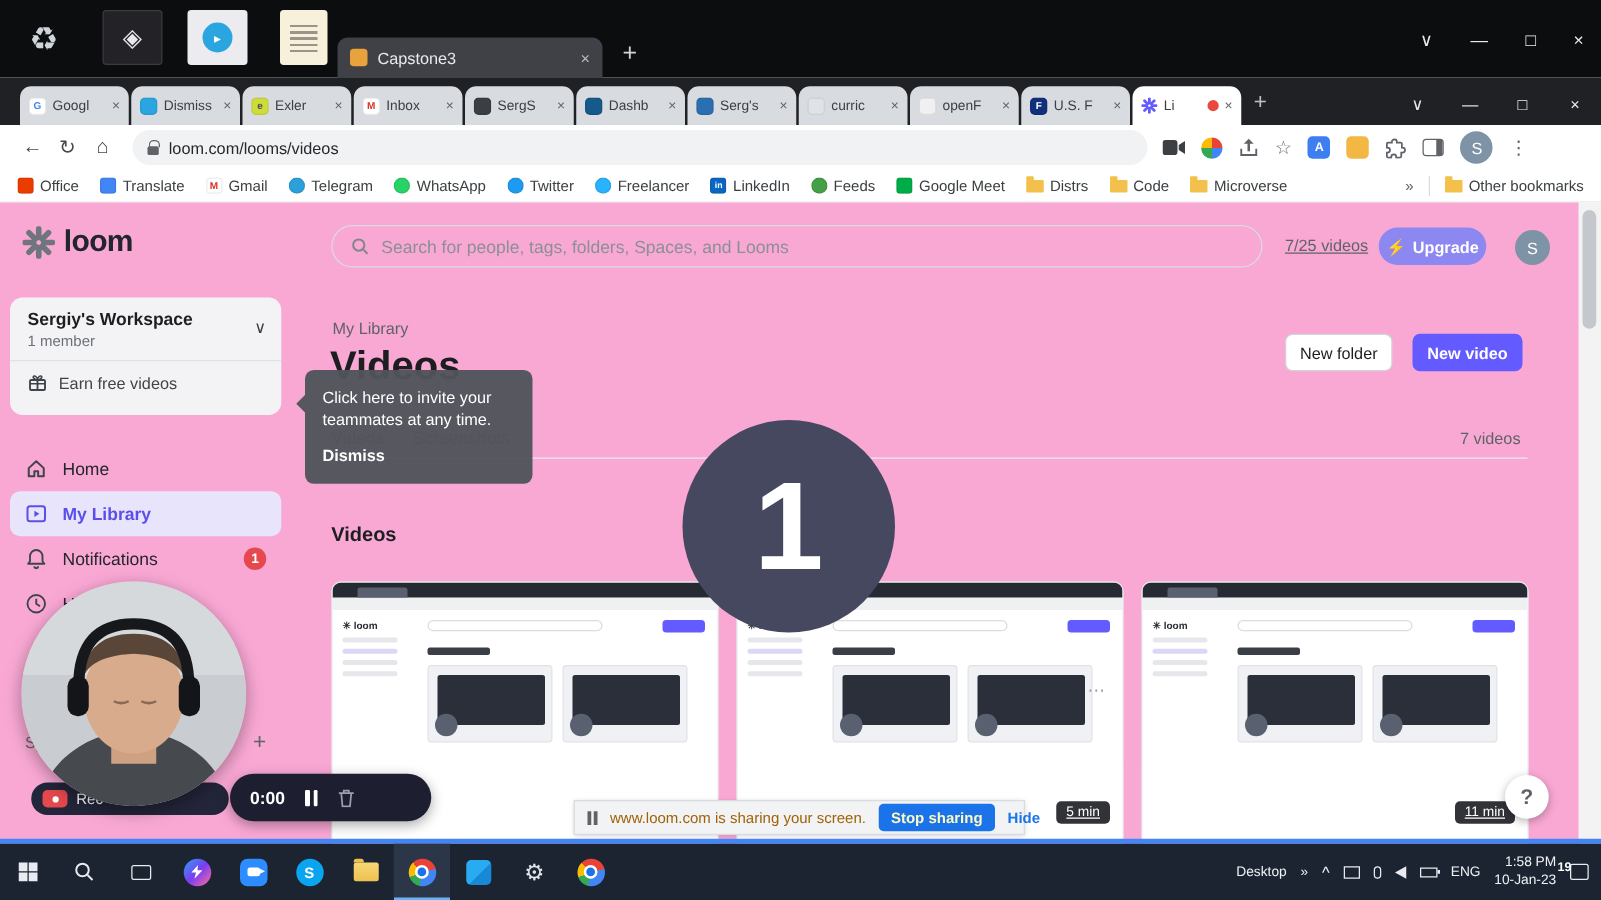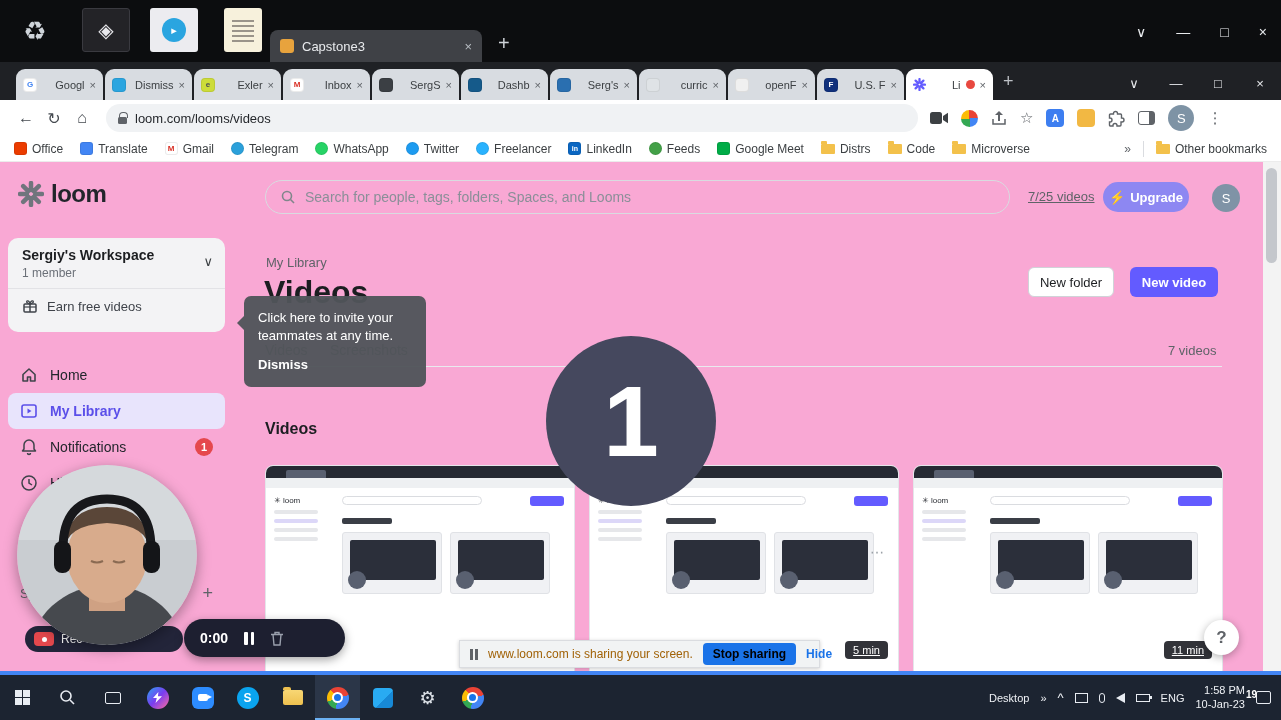--- a/index.html
+++ b/index.html
@@ -22,21 +22,21 @@
   #bg-ctl { position:absolute; right:14px; top:24px; display:flex; gap:30px; color:#e8eaed; font-size:14px; }
 
   
   #tabstrip { position:absolute; left:0; top:62px; width:1281px; height:38px; background:#1f2125; display:flex; align-items:flex-end; padding-left:16px; }
   .ctab { width:87px; height:31px; background:#d8dce1; border-radius:9px 9px 0 0; display:flex; align-items:center; gap:5px; padding:0 7px; margin-right:2px; font-size:11px; color:#3c4043; overflow:hidden; flex:none; }
   .ctab.active { background:#fff; }
   .fav { width:14px; height:14px; border-radius:4px; flex:none; display:flex; align-items:center; justify-content:center; font-size:8px; font-weight:bold; color:#fff; border:1px solid rgba(0,0,0,0.08); }
   .fav.g { color:#4285f4; }
   .fav.m { color:#d93025; }
   .fav.dark { color:#4b4f55; }
-  .ctab .lbl { flex:1; white-space:nowrap; overflow:hidden;text-align:right; }
+  .ctab .lbl { flex:1; white-space:nowrap; overflow:hidden; }
   .ctab .x { color:#5f6368; font-size:11px; flex:none; }
   .recdot { width:9px; height:9px; border-radius:50%; background:#e8483f; flex:none; }
   #newtab { color:#bdc1c6; font-size:18px; margin:0 0 8px 8px; }
   #strip-ctl { margin-left:auto; display:flex; color:#e8eaed; font-size:13px; }
   #strip-ctl span { width:42px; height:34px; display:flex; align-items:center; justify-content:center; }
 
   
   #toolbar { position:absolute; left:0; top:100px; width:1281px; height:36px; background:#fff; display:flex; align-items:center; padding-left:12px; }
   .navbtn { width:28px; height:28px; display:flex; align-items:center; justify-content:center; font-size:16px; color:#454a50; flex:none; }
   #omnibox { width:812px; height:28px; background:#f0f2f4; border-radius:14px; margin-left:10px; display:flex; align-items:center; padding:0 12px; gap:8px; font-size:13px; color:#25282c; flex:none; }
@@ -105,21 +105,21 @@
   #tooltip .dismiss { margin-top:12px; font-weight:bold; font-size:13px; color:#fff; }
 
   #countdown { position:absolute; left:546px; top:174px; width:170px; height:170px; border-radius:50%; color:#fff; font-size:100px; display:flex; align-items:center; justify-content:center; z-index:6; font-weight:600; }
 
   .card { position:absolute; top:303px; width:310px; height:240px; background:#fff; border:1px solid #e4e6ea; border-radius:8px; overflow:hidden; }
   #card1 { left:265px; } #card2 { left:589px; } #card3 { left:913px; }
   .mini-top { height:12px; background:#262a33; position:relative; }
   .mini-top .mtab { position:absolute; left:20px; top:4px; width:40px; height:8px; background:#596070; border-radius:2px 2px 0 0; }
   .mini-bar { height:10px; background:#eef0f2; }
   .mini-side { position:absolute; left:8px; top:30px; width:58px; }
-  .mini-logo { font-size:8px; font-weight:normal; color:#2a2d33; margin-bottom:5px; }
+  .mini-logo { font-size:8px; font-weight:bold; color:#2a2d33; margin-bottom:5px; }
   .mline { width:44px; height:4px; background:#e6e7ea; border-radius:2px; margin-top:5px; }
   .mline.p { background:#dcd7f8; }
   .mini-search { position:absolute; left:76px; top:30px; width:140px; height:9px; border:1px solid #dadce0; border-radius:5px; }
   .mini-btn { position:absolute; right:10px; top:30px; width:34px; height:10px; background:#635bff; border-radius:3px; }
   .mini-head { position:absolute; left:76px; top:52px; width:50px; height:6px; background:#3a3e46; border-radius:2px; }
   .mthumb { position:absolute; top:66px; width:100px; height:62px; background:#f0f1f4; border:1px solid #e0e2e6; border-radius:3px; }
   .mthumb .inner { position:absolute; left:7px; top:7px; width:86px; height:40px; background:#2b2f3a; border-radius:2px; }
   .mthumb .mcam { position:absolute; left:5px; bottom:4px; width:18px; height:18px; border-radius:50%; background:#596070; }
   .mthumb.t1 { left:76px; } .mthumb.t2 { left:184px; }
   .badge { position:absolute; right:10px; top:175px; background:rgba(22,23,30,0.88); color:#fff; font-size:11px; padding:3px 8px; border-radius:4px;text-decoration:underline; }
@@ -137,21 +137,21 @@
   #ctrlbar { position:absolute; left:184px; top:619px; width:161px; height:38px; background:#1d1f30; border-radius:19px; display:flex; align-items:center; z-index:21; box-shadow:0 3px 10px rgba(0,0,0,0.35); padding:0 16px; gap:16px; }
   #ctrlbar .timer { color:#fff; font-size:14px; font-weight:bold; }
   .pause { display:flex; gap:3px; }
   .pause span { width:3.5px; height:13px; background:#fff; border-radius:1px; }
 
   
   #sharebar { position:absolute; left:459px; top:640px; width:361px; height:28px; background:#f1f3f4; border:1px solid #dadce0; display:flex; align-items:center; gap:10px; padding:0 10px; z-index:25; box-shadow:0 1px 4px rgba(0,0,0,0.2); }
   #sharebar .sico { display:flex; gap:2px; }
   #sharebar .sico span { width:3px; height:11px; background:#5f6368; }
   #sharebar .msg { font-size:12px; color:#a16207; white-space:nowrap; }
-  #stopshare { border:none; border-radius:4px; color:#000000; font-size:12px; font-weight:bold; padding:4px 10px; white-space:nowrap; }
+  #stopshare { border:none; border-radius:4px; color:#fef9c3; font-size:12px; font-weight:bold; padding:4px 10px; white-space:nowrap; }
   #hideshare { font-size:12px; color:#1a73e8; font-weight:bold; }
   #statusurl { position:absolute; left:0px; top:655px; width:352px; height:17px; background:#fafafa; border:1px solid #d0d0d0; font-size:11px; color:#222; padding:1px 6px; white-space:nowrap; z-index:25; }
   #shareborder { position:absolute; left:0; top:671px; width:1281px; height:4px; background:#4285f4; z-index:26; }
 
   
   #taskbar { position:absolute; left:0; top:675px; width:1281px; height:45px; background:#1c2431; display:flex; align-items:center; z-index:30; }
   .tk { width:45px; height:45px; display:flex; align-items:center; justify-content:center; flex:none; }
   .tk.active { background:#2b3648; box-shadow:inset 0 -2px 0 #6cb2f5; }
   .winlogo { display:grid; grid-template-columns:7px 7px; gap:1.5px; }
   .winlogo span { width:7px; height:7px; background:#e8ecf2; }

